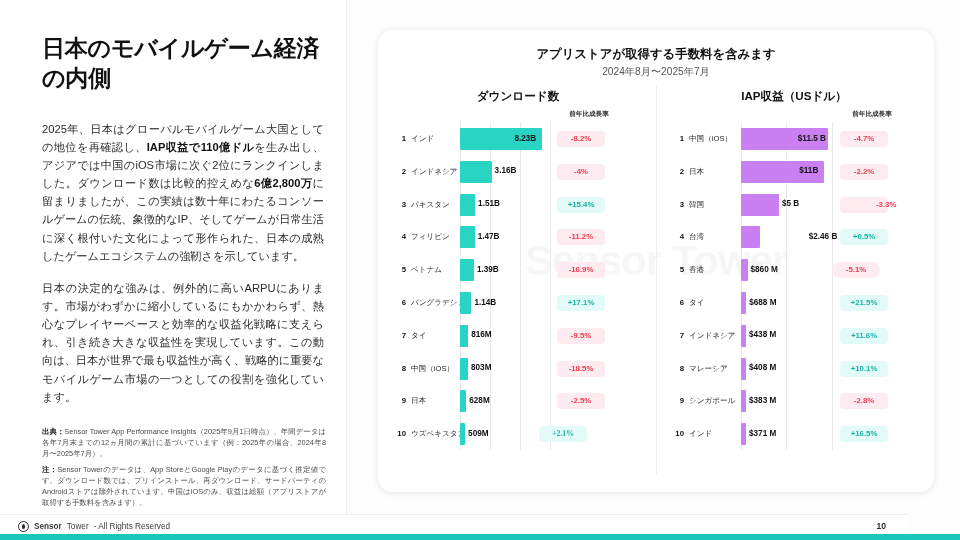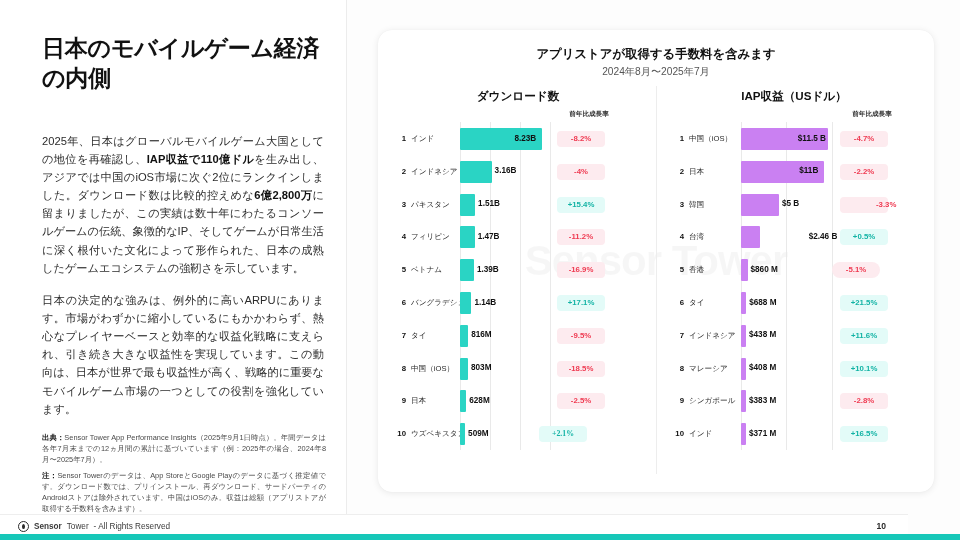--- a/index.html
+++ b/index.html
@@ -36,26 +36,26 @@
     letter-spacing: -0.2px;
     width: 290px;
   }
   .body-para {
     font-size: 11.2px;
     line-height: 1.62;
     color: #2c2c2c;
     width: 282px;
     text-align: justify;
   }
-  #para1 { margin-top: 38px; }
+  #para1 { margin-top: 26px; }
   #para2 { margin-top: 14px; }
   .body-para b { font-weight: bold; color: #111; }
 
   #notes {
-    margin-top: 14px;
+    margin-top: 20px;
     width: 284px;
   }
   .note-block {
     font-size: 7.4px;
     line-height: 1.52;
     color: #4a4a4a;
     text-align: justify;
     margin-bottom: 4px;
   }
   .note-block b { font-weight: bold; color: #1a1a1a; }

